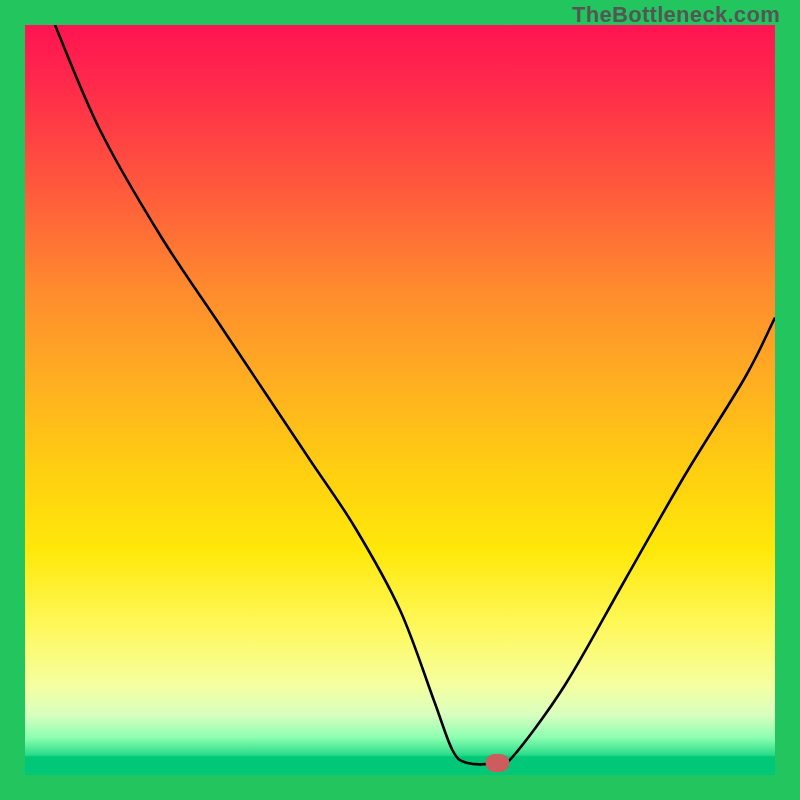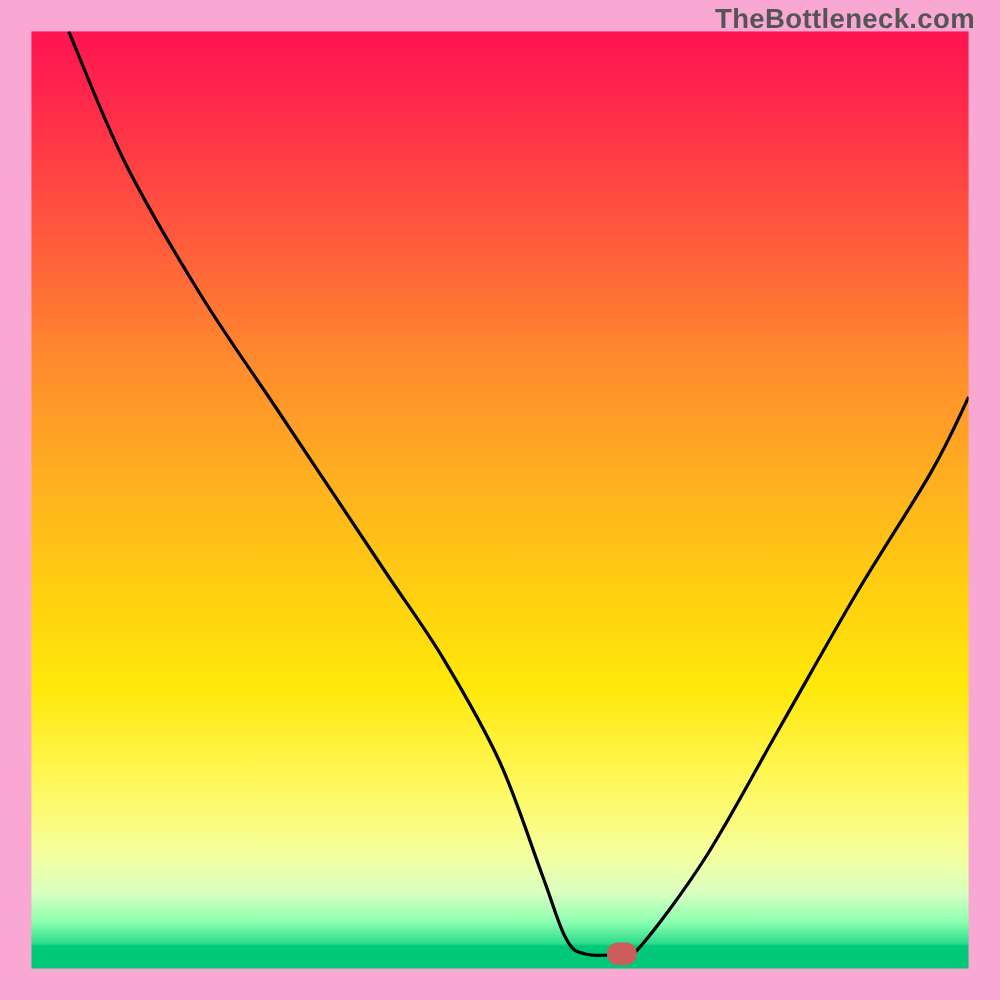--- a/index.html
+++ b/index.html
@@ -1,21 +1,21 @@
 <!DOCTYPE html>
 <html><head>
 <meta charset="utf-8">
 <style>
   * { margin: 0; padding: 0; box-sizing: border-box; }
   html, body { width: 800px; height: 800px; overflow: hidden; background: #000; }
   .frame {
     position: relative;
     width: 800px;
     height: 800px;
-    background: #f9a8d4;
+    background: #22c55e;
   }
   .plot-area {
     position: absolute;
     left: 25px;
     top: 25px;
     width: 750px;
     height: 750px;
     overflow: hidden;
   }
   .gradient {

